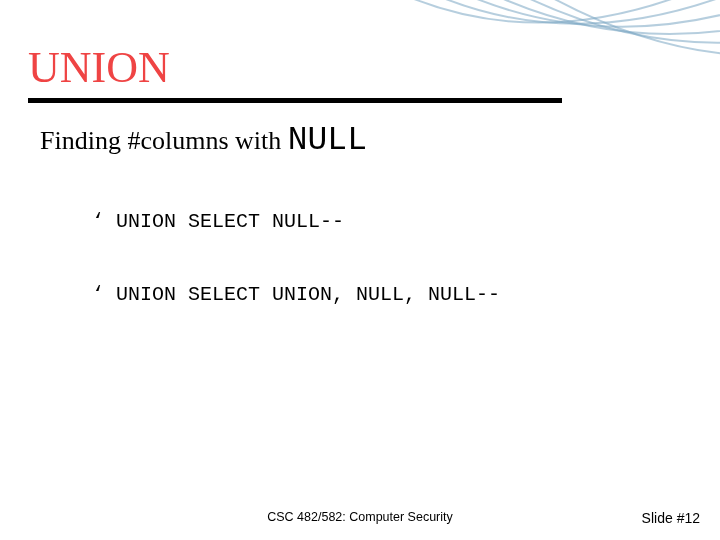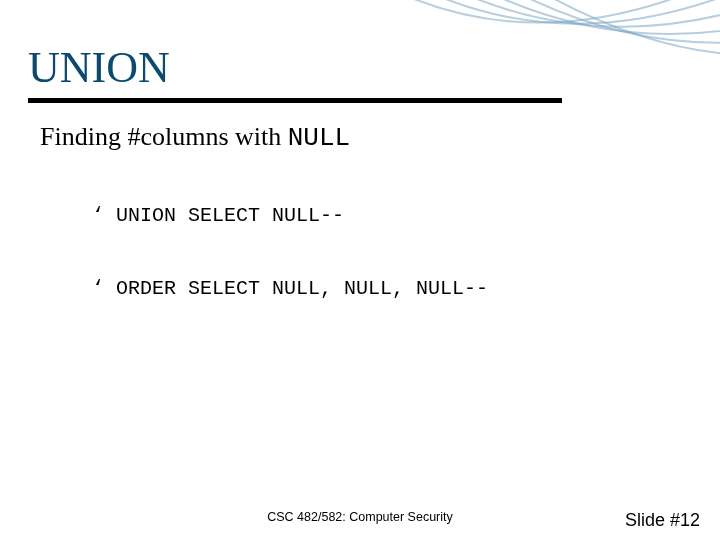--- a/index.html
+++ b/index.html
@@ -16,21 +16,21 @@
     overflow: hidden;
     pointer-events: none;
   }
   .decor svg { display: block; }
   .title {
     position: absolute;
     top: 42px;
     left: 28px;
     font-size: 44px;
     font-family: Georgia, serif;
-    color: #0c4a6e;
+    color: #ef4444;
     font-weight: 400;
     text-align: center;
   }
   .rule {
     position: absolute;
     top: 98px;
     left: 28px;
     width: 534px;
     height: 5px;
     background: #000;
@@ -43,21 +43,21 @@
   }
   .heading {
     font-family: Georgia, serif;
     font-size: 26px;
     color: #000;
     margin-top: 6px;
     margin-bottom: 2px;
   }
   .heading .mono-head {
     font-family: 'Courier New', monospace;
-    font-size: 26px;
+    font-size: 33px;
   }
   .codeblock {
     margin-left: 52px;
     font-family: 'Courier New', monospace;
     font-size: 20px;
     line-height: 1.22;
     color: #000;
     white-space: pre;
   }
   .footer {
@@ -72,21 +72,21 @@
     transform: translateX(-50%);
     font-family: Arial, sans-serif;
     font-size: 12.5px;
     color: #000;
     text-align: center;
   }
   .footer-right {
     position: absolute;
     right: 20px;
     font-family: Arial, sans-serif;
-    font-size: 18px;
+    font-size: 14px;
     color: #000;
   }
 </style>
 </head>
 <body>
 
 <div class="decor">
   <svg width="360" height="70" viewBox="0 0 360 70">
     <path d="M -20 -40 Q 160 80 380 -30" fill="none" stroke="#7aa6c2" stroke-width="2" opacity="0.55"></path>
     <path d="M 10 -40 Q 180 70 380 -10" fill="none" stroke="#7aa6c2" stroke-width="2" opacity="0.55"></path>
@@ -100,21 +100,21 @@
 <div class="title">UNION</div>
 <div class="rule"></div>
 
 <div class="content">
 
   <div class="heading">
     <span>Finding #columns with </span><span class="mono-head">NULL</span>
   </div>
   <div class="codeblock">
     <div>‘ UNION SELECT NULL--</div>
-    <div>‘ ORDER SELECT NULL, NULL, NULL--</div>
+    <div>‘ UNION SELECT UNION, NULL, NULL--</div>
   </div>
 
   <div class="codeblock">
     
     
     
   </div>
 
 </div>
 

